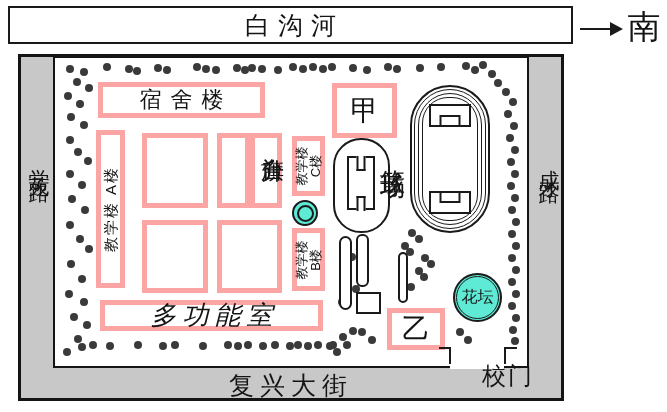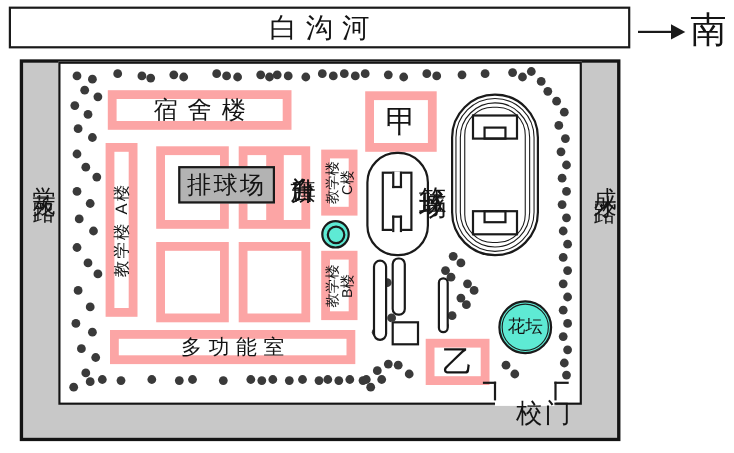--- a/index.html
+++ b/index.html
@@ -2,21 +2,21 @@
 <html><head>
 <meta charset="utf-8">
 <style>
   html,body{margin:0;padding:0;background:#ffffff;}
   #stage{
     position:relative;width:667px;height:412px;background:#ffffff;
     font-family:"Liberation Sans","DejaVu Sans",sans-serif;color:#141414;
     overflow:hidden;
   }
   .abs{position:absolute;box-sizing:border-box;}
-  .box{position:absolute;box-sizing:border-box;border:8px solid #fca5a5;background:#ffffff;}
+  .box{position:absolute;box-sizing:border-box;border:5px solid #fca5a5;background:#ffffff;}
   .nobg{background:transparent;}
   .cc{display:flex;align-items:center;justify-content:center;text-align:left;}
   .vtext{writing-mode:vertical-rl;text-orientation:upright;}
   .rot{position:absolute;left:50%;top:50%;transform:translate(-50%,-50%) rotate(-90deg);white-space:nowrap;text-align:center;}
   .tree{position:absolute;width:8px;height:8px;border-radius:50%;z-index:3;}
   .ring{border-radius:50%;border:2.5px solid #1a1a1a;display:flex;align-items:center;justify-content:center;background:#5eead4;}
 </style>
 </head>
 <body>
 
@@ -31,59 +31,57 @@
   <div class="abs cc" style="left:622px;top:8px;width:44px;height:38px;">
     <span style="font-size:33px;">南</span>
   </div>
 
   <div class="abs" style="left:18px;top:54px;width:546px;height:347px;border:3px solid #141414;background:#c8c8c8;z-index:0;"></div>
 
   <div class="abs" style="left:53px;top:56px;width:476px;height:312px;border:2.5px solid #141414;background:#ffffff;z-index:1;"></div>
 
   <div class="abs vtext" style="left:25px;top:152px;height:100px;font-size:21px;letter-spacing:7px;z-index:10;">学苑路</div>
   <div class="abs vtext" style="left:535px;top:153px;height:100px;font-size:21px;letter-spacing:7px;z-index:10;">成才路</div>
+  <div class="abs cc" style="left:151px;top:371px;width:280px;height:28px;font-size:25px;letter-spacing:6px;z-index:10;">复兴大街</div>
 
   <div class="box cc" style="left:98px;top:82px;width:167px;height:36px;z-index:10;">
     <span style="font-size:22px;letter-spacing:9px;padding-left:9px;">宿舍楼</span>
   </div>
 
   <div class="box" style="left:96px;top:130px;width:29px;height:158px;z-index:10;">
     <span class="rot" style="font-size:15px;letter-spacing:2px;">教学楼 A楼</span>
   </div>
 
   <div class="box nobg" style="left:142px;top:133px;width:66px;height:75px;z-index:10;"></div>
   <div class="box nobg" style="left:217px;top:133px;width:33px;height:75px;z-index:10;"></div>
   <div class="box nobg" style="left:250px;top:133px;width:32px;height:75px;z-index:10;">
     <span class="abs vtext" style="left:3px;top:2px;font-size:23px;letter-spacing:0px;">升旗台</span>
   </div>
   <div class="box nobg" style="left:142px;top:220px;width:66px;height:73px;z-index:10;"></div>
   <div class="box nobg" style="left:217px;top:220px;width:65px;height:73px;z-index:10;"></div>
 
-  <div class="abs cc" style="left:162px;top:151px;width:88px;height:34px;border:2px solid #1a1a1a;background:#b3b3b3;z-index:12;">
-    <span style="font-size:22px;letter-spacing:2px;">排球场</span>
-  </div>
 
   <div class="box" style="left:292px;top:136px;width:33px;height:60px;z-index:10;">
     <div class="rot" style="font-size:13px;line-height:14px;">
       <div>教学楼</div>
       <div>C楼</div>
     </div>
   </div>
   <div class="abs ring" style="left:292px;top:200px;width:26px;height:26px;z-index:10;">
     <div class="ring" style="width:13px;height:13px;border-width:2.5px;"></div>
   </div>
   <div class="box" style="left:292px;top:228px;width:33px;height:63px;z-index:10;">
     <div class="rot" style="font-size:13px;line-height:14px;">
       <div>教学楼</div>
       <div>B楼</div>
     </div>
   </div>
 
   <div class="box cc" style="left:100px;top:300px;width:223px;height:31px;z-index:10;">
-    <span style="font-size:19px;letter-spacing:6px;padding-left:6px;">多功能室</span>
+    <span style="font-size:26px;letter-spacing:6px;padding-left:6px;font-style:italic;">多功能室</span>
   </div>
 
   <div class="box cc" style="left:332px;top:83px;width:65px;height:55px;z-index:10;">
     <span style="font-size:28px;">甲</span>
   </div>
 
   <div class="abs" style="left:333px;top:138px;width:57px;height:95px;border:2px solid #1a1a1a;border-radius:28px;background:#fff;z-index:10;">
     <div class="abs" style="left:12px;top:16px;width:28px;height:54px;border:2.5px solid #1a1a1a;">
       <div class="abs" style="left:50%;top:-2.5px;transform:translateX(-50%);width:9px;height:15px;background:#fff;border:2.5px solid #1a1a1a;border-top:none;"></div>
       <div class="abs" style="left:50%;bottom:-2.5px;transform:translateX(-50%);width:9px;height:15px;background:#fff;border:2.5px solid #1a1a1a;border-bottom:none;"></div>
@@ -115,21 +113,21 @@
 
   <div class="abs ring" style="left:453px;top:273px;width:49px;height:49px;border-width:2px;z-index:10;">
     <div class="ring cc" style="width:41px;height:41px;border-width:1.5px;">
       <span style="font-size:16px;">花坛</span>
     </div>
   </div>
 
   <div class="abs" style="left:450px;top:363px;width:54px;height:6px;background:#ffffff;z-index:5;"></div>
   <div class="abs" style="left:439px;top:347px;width:12px;height:17px;border-top:2.5px solid #1a1a1a;border-right:2.5px solid #1a1a1a;z-index:10;"></div>
   <div class="abs" style="left:504px;top:347px;width:13px;height:17px;border-top:2.5px solid #1a1a1a;border-left:2.5px solid #1a1a1a;z-index:10;"></div>
-  <div class="abs cc" style="left:464px;top:361px;width:62px;height:30px;font-size:24px;letter-spacing:2px;z-index:30;">校门</div>
+  <div class="abs cc" style="left:477px;top:361px;width:62px;height:30px;font-size:24px;letter-spacing:2px;z-index:30;">校门</div>
 
   <div id="trees">
       <div class="tree" style="left: 66px; top: 65px; background: rgb(58, 58, 58);"></div>
       <div class="tree" style="left: 80px; top: 68px; background: rgb(58, 58, 58);"></div>
       <div class="tree" style="left: 103px; top: 63px; background: rgb(58, 58, 58);"></div>
       <div class="tree" style="left: 125px; top: 65px; background: rgb(58, 58, 58);"></div>
       <div class="tree" style="left: 133px; top: 67px; background: rgb(58, 58, 58);"></div>
       <div class="tree" style="left: 154px; top: 64px; background: rgb(58, 58, 58);"></div>
       <div class="tree" style="left: 163px; top: 66px; background: rgb(58, 58, 58);"></div>
       <div class="tree" style="left: 193px; top: 63px; background: rgb(58, 58, 58);"></div>

